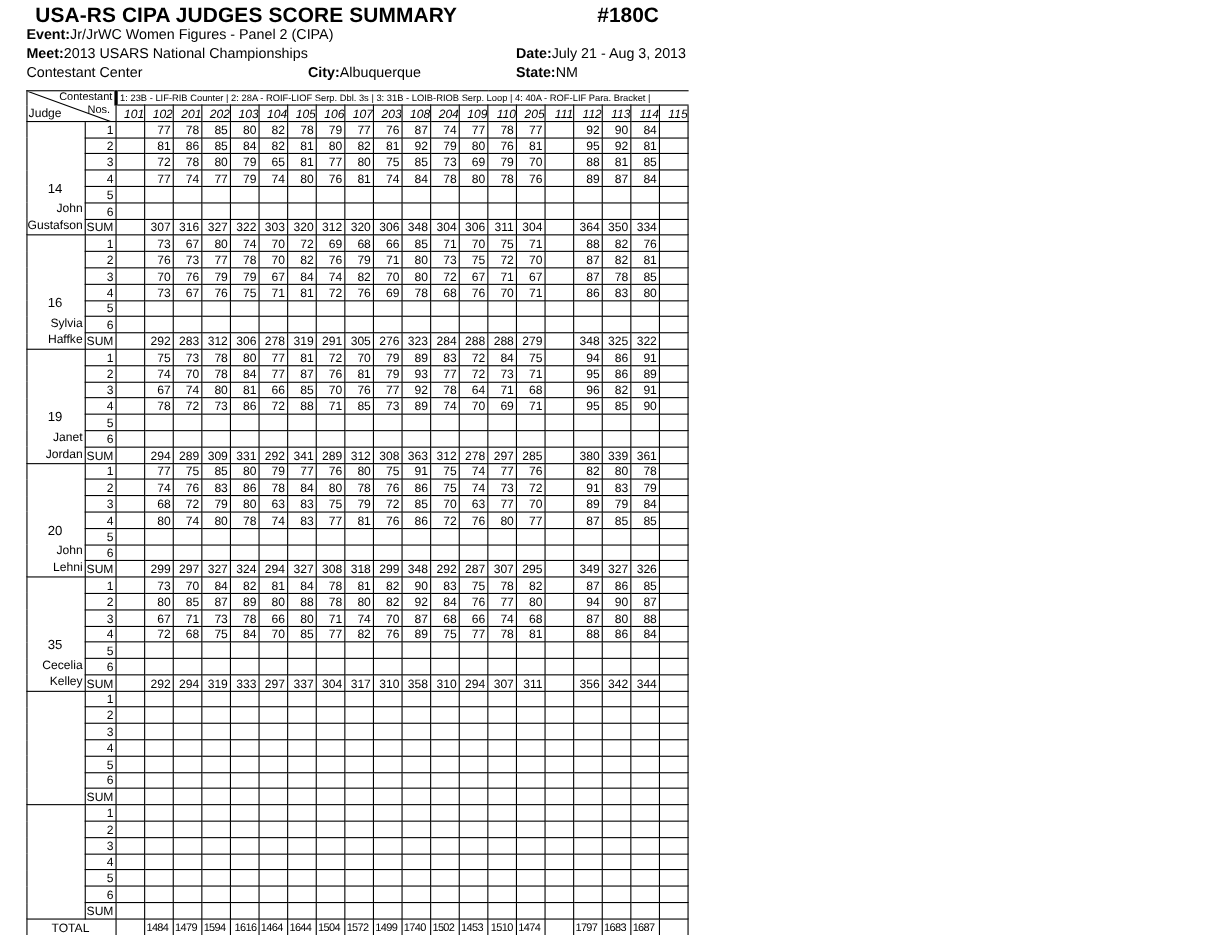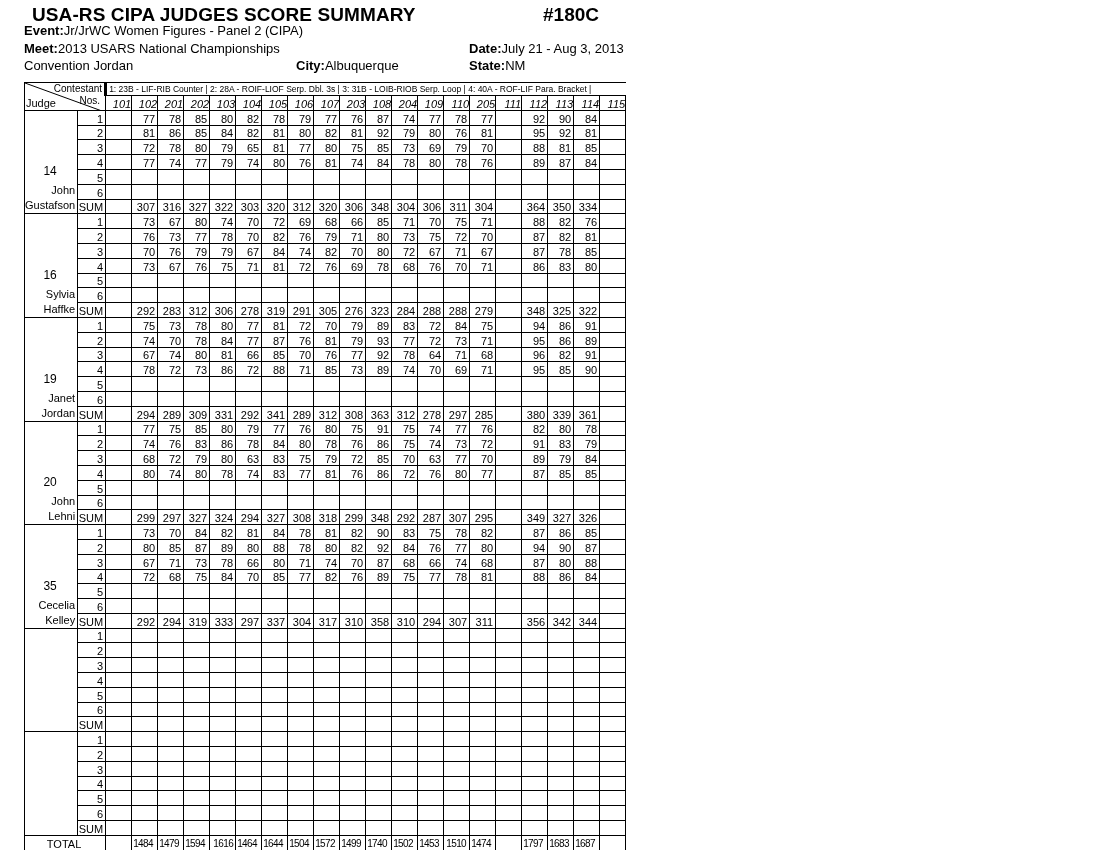--- a/index.html
+++ b/index.html
@@ -7,21 +7,21 @@
          font-family:"Liberation Sans", sans-serif; color:#000; }
   .abs { position:absolute; white-space:nowrap; }
   .title { left:32px; top:4px; font-size:19px; font-weight:bold; letter-spacing:0.1px; }
   .formno { left:543px; top:4px; font-size:19px; font-weight:bold; }
   .lbl { font-weight:bold; }
   .meta { font-size:13px; }
   .r1 { top:23px; left:24px; }
   .r2a { top:41px; left:24px; }
   .r2b { top:41px; left:469px; }
   .r3a { top:58px; left:24px; }
-  .r3b { top:58px; left:296px; }
+  .r3b { top:58px; left:280px; }
   .r3c { top:58px; left:469px; }
 
   #grid { position:absolute; left:24px; top:82px; }
   table.sheet { border-collapse:collapse; table-layout:fixed; font-size:11px; }
   table.sheet td { border:1px solid #000; padding:0 2px 0 0; height:13.8px;
                    text-align:right; line-height:12px; vertical-align:bottom; overflow:hidden; }
   td.jcol { width:49px; text-align:left; vertical-align:top; padding:0 0 0 1px; border-left:3px solid #000; }
   td.ncol { width:25px; text-align:center; padding:0; }
   td.d { width:22px; }
   td.thick { border-left:3px solid #000; }
@@ -40,21 +40,21 @@
 </style>
 </head>
 <body>
 
 <div class="abs title">USA-RS CIPA JUDGES SCORE SUMMARY</div>
 <div class="abs formno">#180C</div>
 
 <div class="abs meta r1"><span class="lbl">Event:</span><span>Jr/JrWC Women Figures - Panel 2  (CIPA)</span></div>
 <div class="abs meta r2a"><span class="lbl">Meet:</span><span>2013 USARS National Championships</span></div>
 <div class="abs meta r2b"><span class="lbl">Date:</span><span>July 21 - Aug 3, 2013</span></div>
-<div class="abs meta r3a">Convention Jordan</div>
+<div class="abs meta r3a">Contestant Center</div>
 <div class="abs meta r3b"><span class="lbl">City:</span><span>Albuquerque</span></div>
 <div class="abs meta r3c"><span class="lbl">State:</span><span>NM</span></div>
 
 <div id="grid">
   <table class="sheet" id="sheet">
     <tbody id="sheet-body">
         <tr class="figrow">
           <td class="hdrcorner" colspan="2" rowspan="2">
             <svg width="77" height="28">
               <line x1="0" y1="0" x2="77" y2="28" stroke="#000" stroke-width="1"></line>

